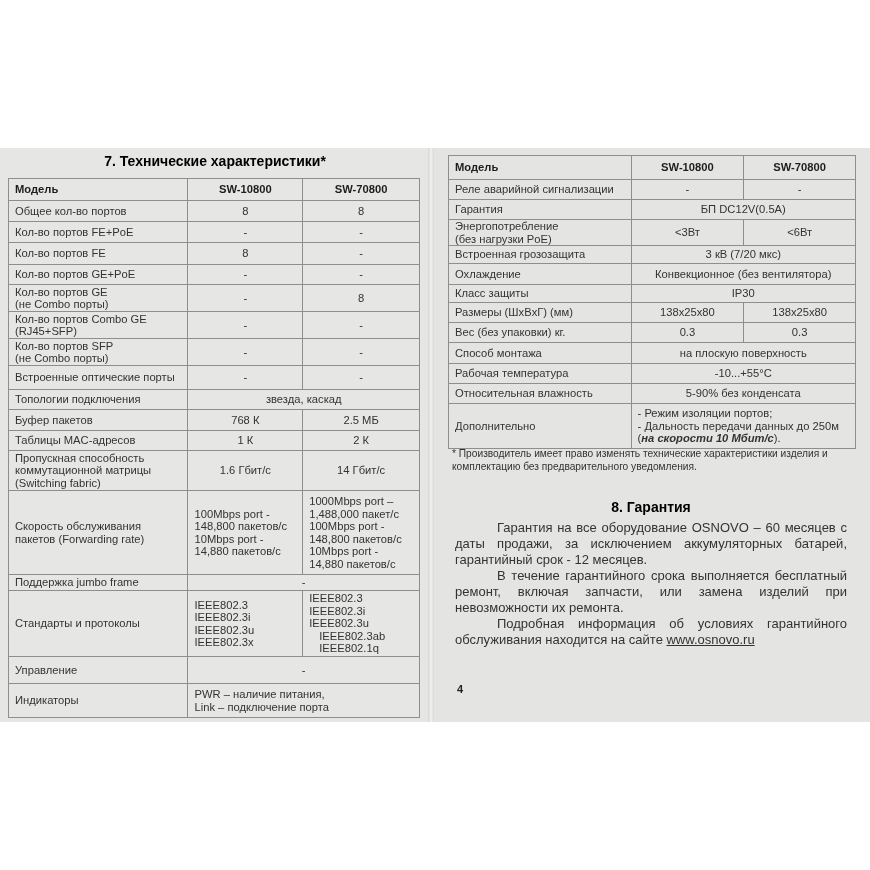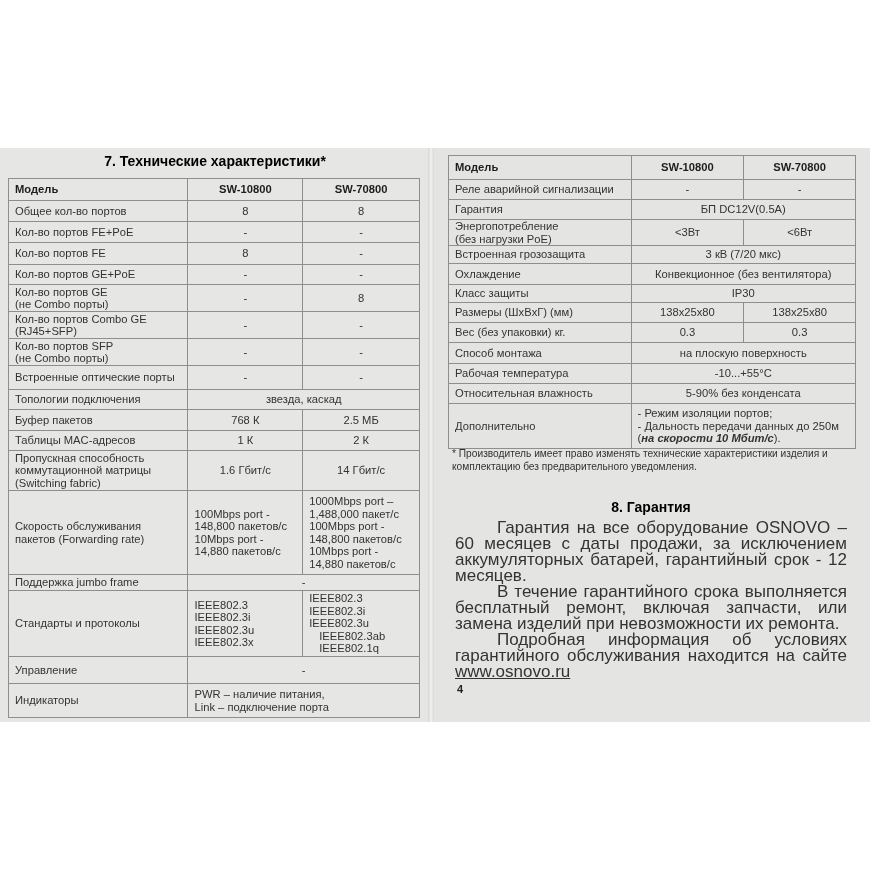--- a/index.html
+++ b/index.html
@@ -22,21 +22,21 @@
   table.spec { position:absolute; border-collapse:collapse; font-size:11.2px; color:#333; }
   table.spec td { border:1px solid #8e8e8e; padding:0 6px; line-height:12.5px; vertical-align:middle; }
   table.spec td.c { text-align:center; }
   table.spec td.l { text-align:left; }
   table.spec tr.head td { font-weight:bold; color:#1e1e1e; }
   #spec-left { left:8px; top:178px; width:412px; }
   #spec-right { left:448px; top:155px; width:408px; }
 
   .footnote { position:absolute; left:452px; top:447px; width:410px; font-size:10.2px; line-height:13px; color:#333; }
   #warranty-title { left:432px; width:438px; top:499px; }
-  .warranty { position:absolute; left:455px; top:520px; width:392px; font-size:17px; line-height:16px; color:#333; text-align:justify; }
+  .warranty { position:absolute; left:455px; top:520px; width:392px; font-size:13px; line-height:16px; color:#333; text-align:justify; }
   .warranty p { margin:0; text-indent:42px; }
   .warranty a { color:#333; text-decoration:underline; }
   .page-num { position:absolute; left:457px; top:683px; font-size:11px; font-weight:bold; color:#222; }
   .ital { font-style:italic;font-weight:bold; }
   .ieee-r { padding-left:10px; }
 </style>
 </head>
 <body>
 
 <div class="page" id="page-left"></div>

